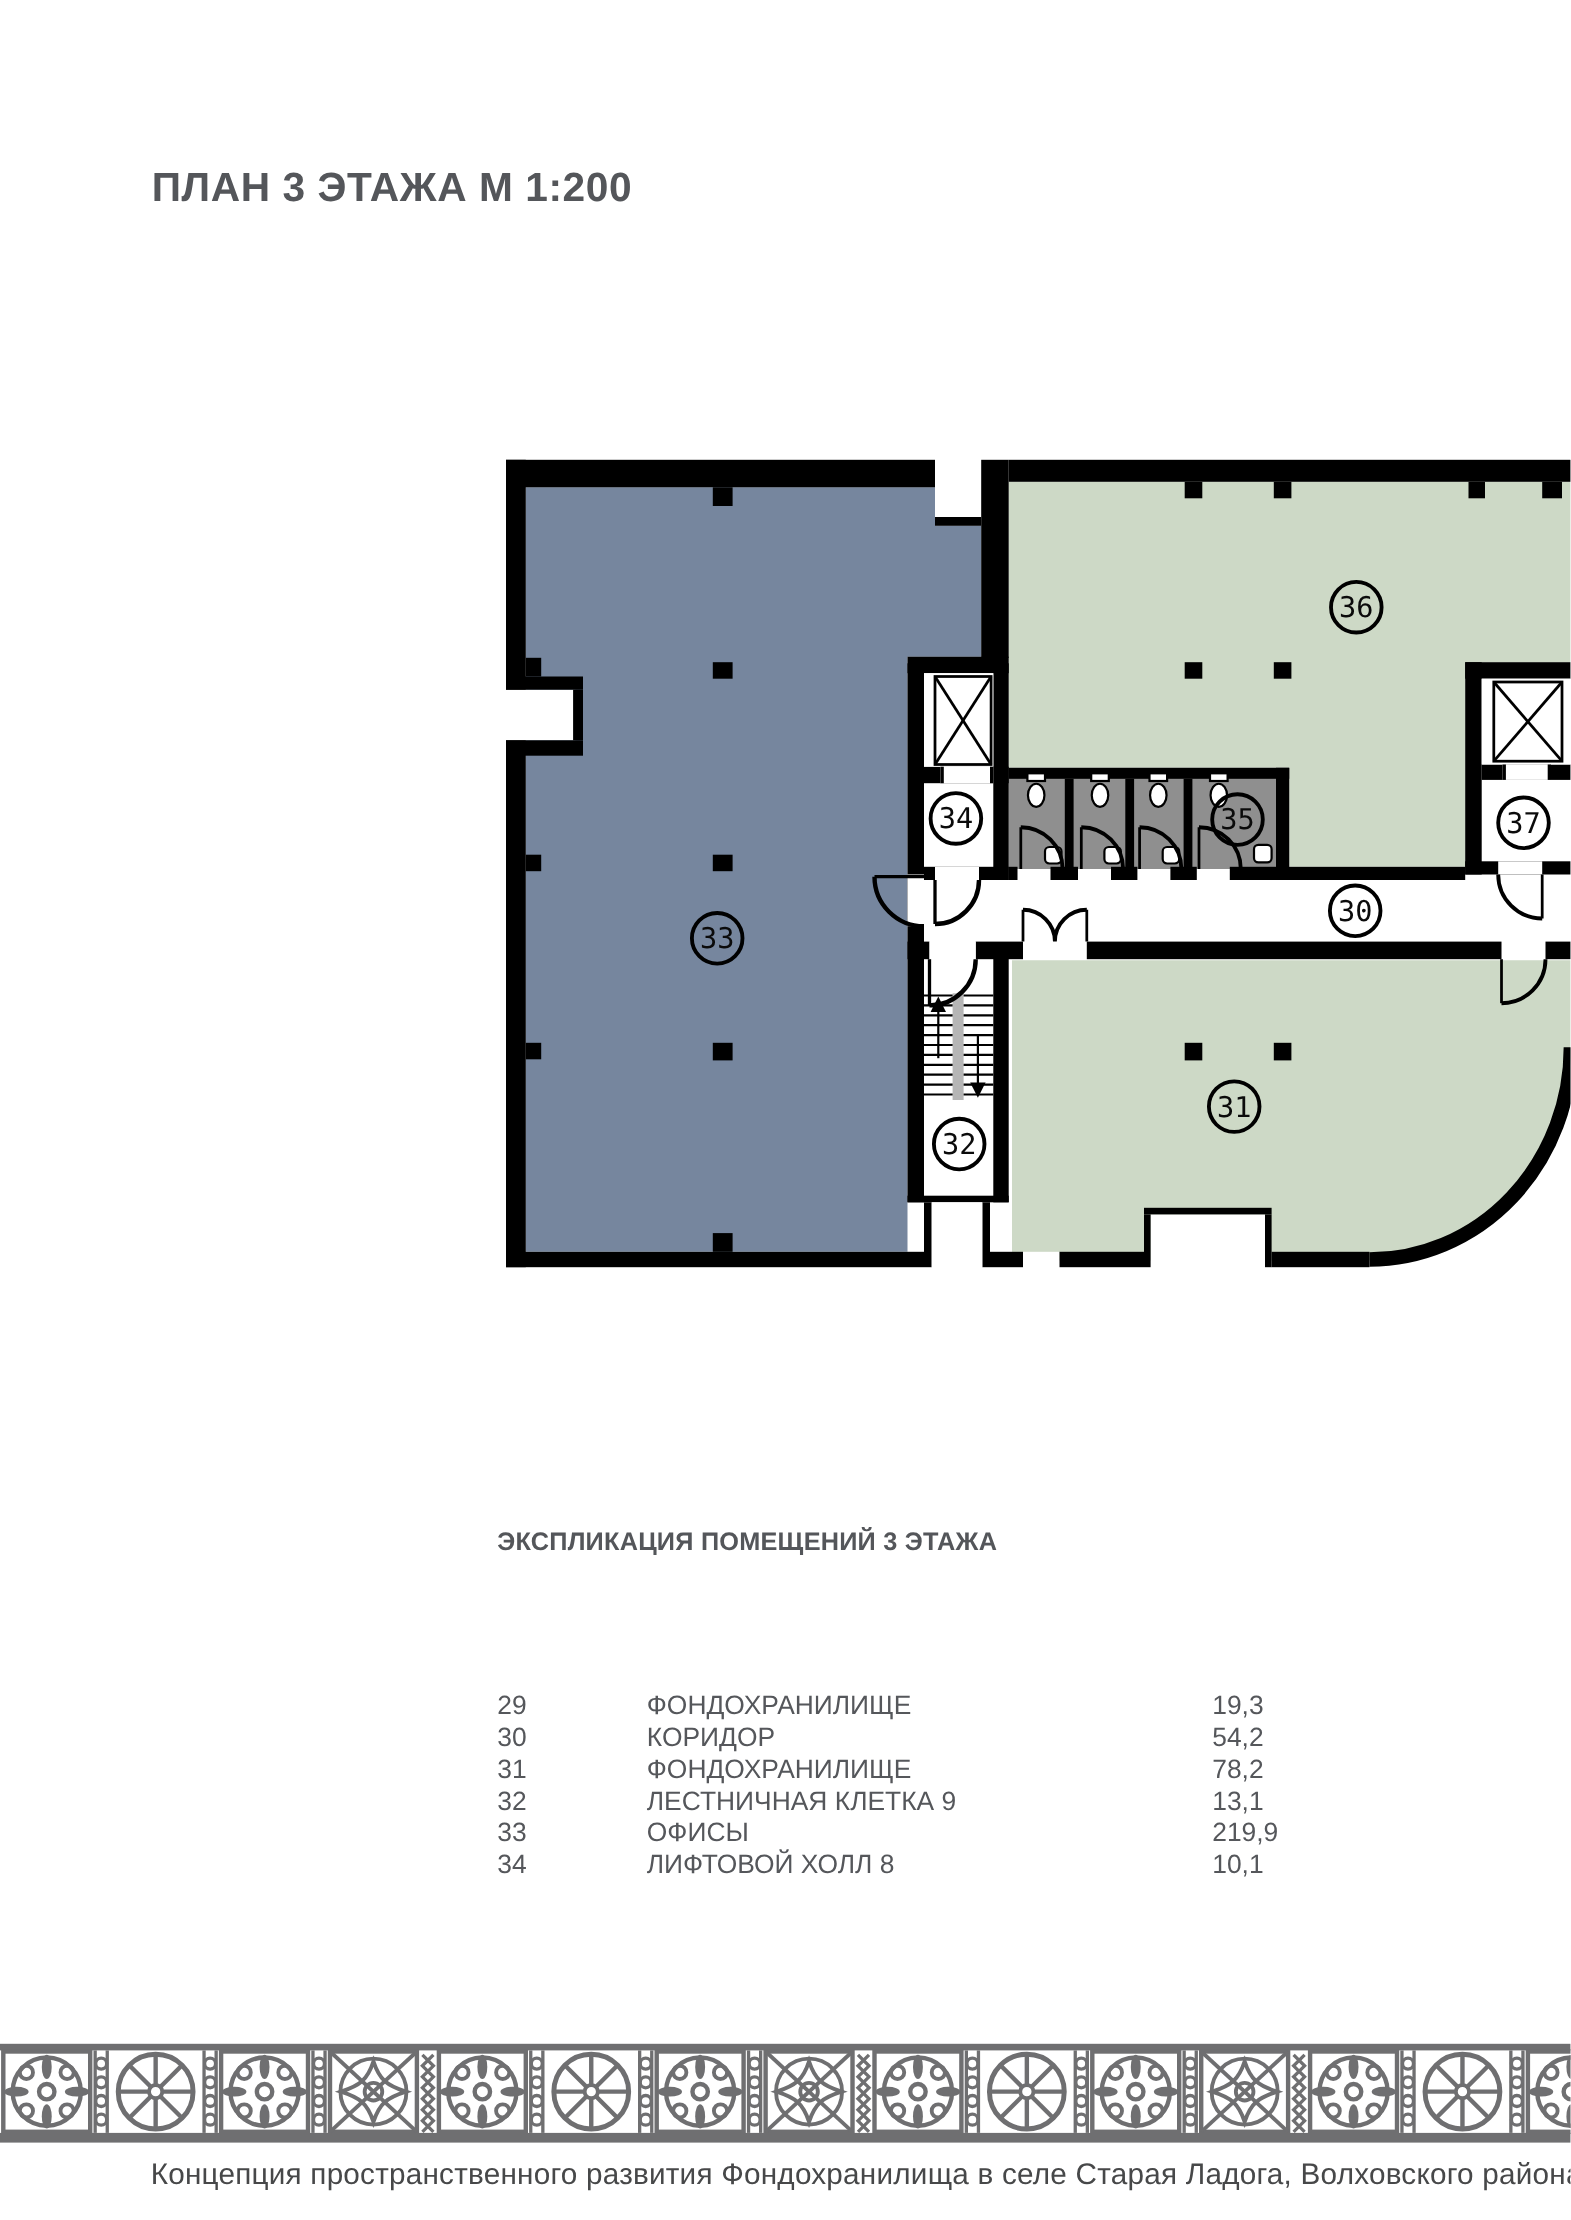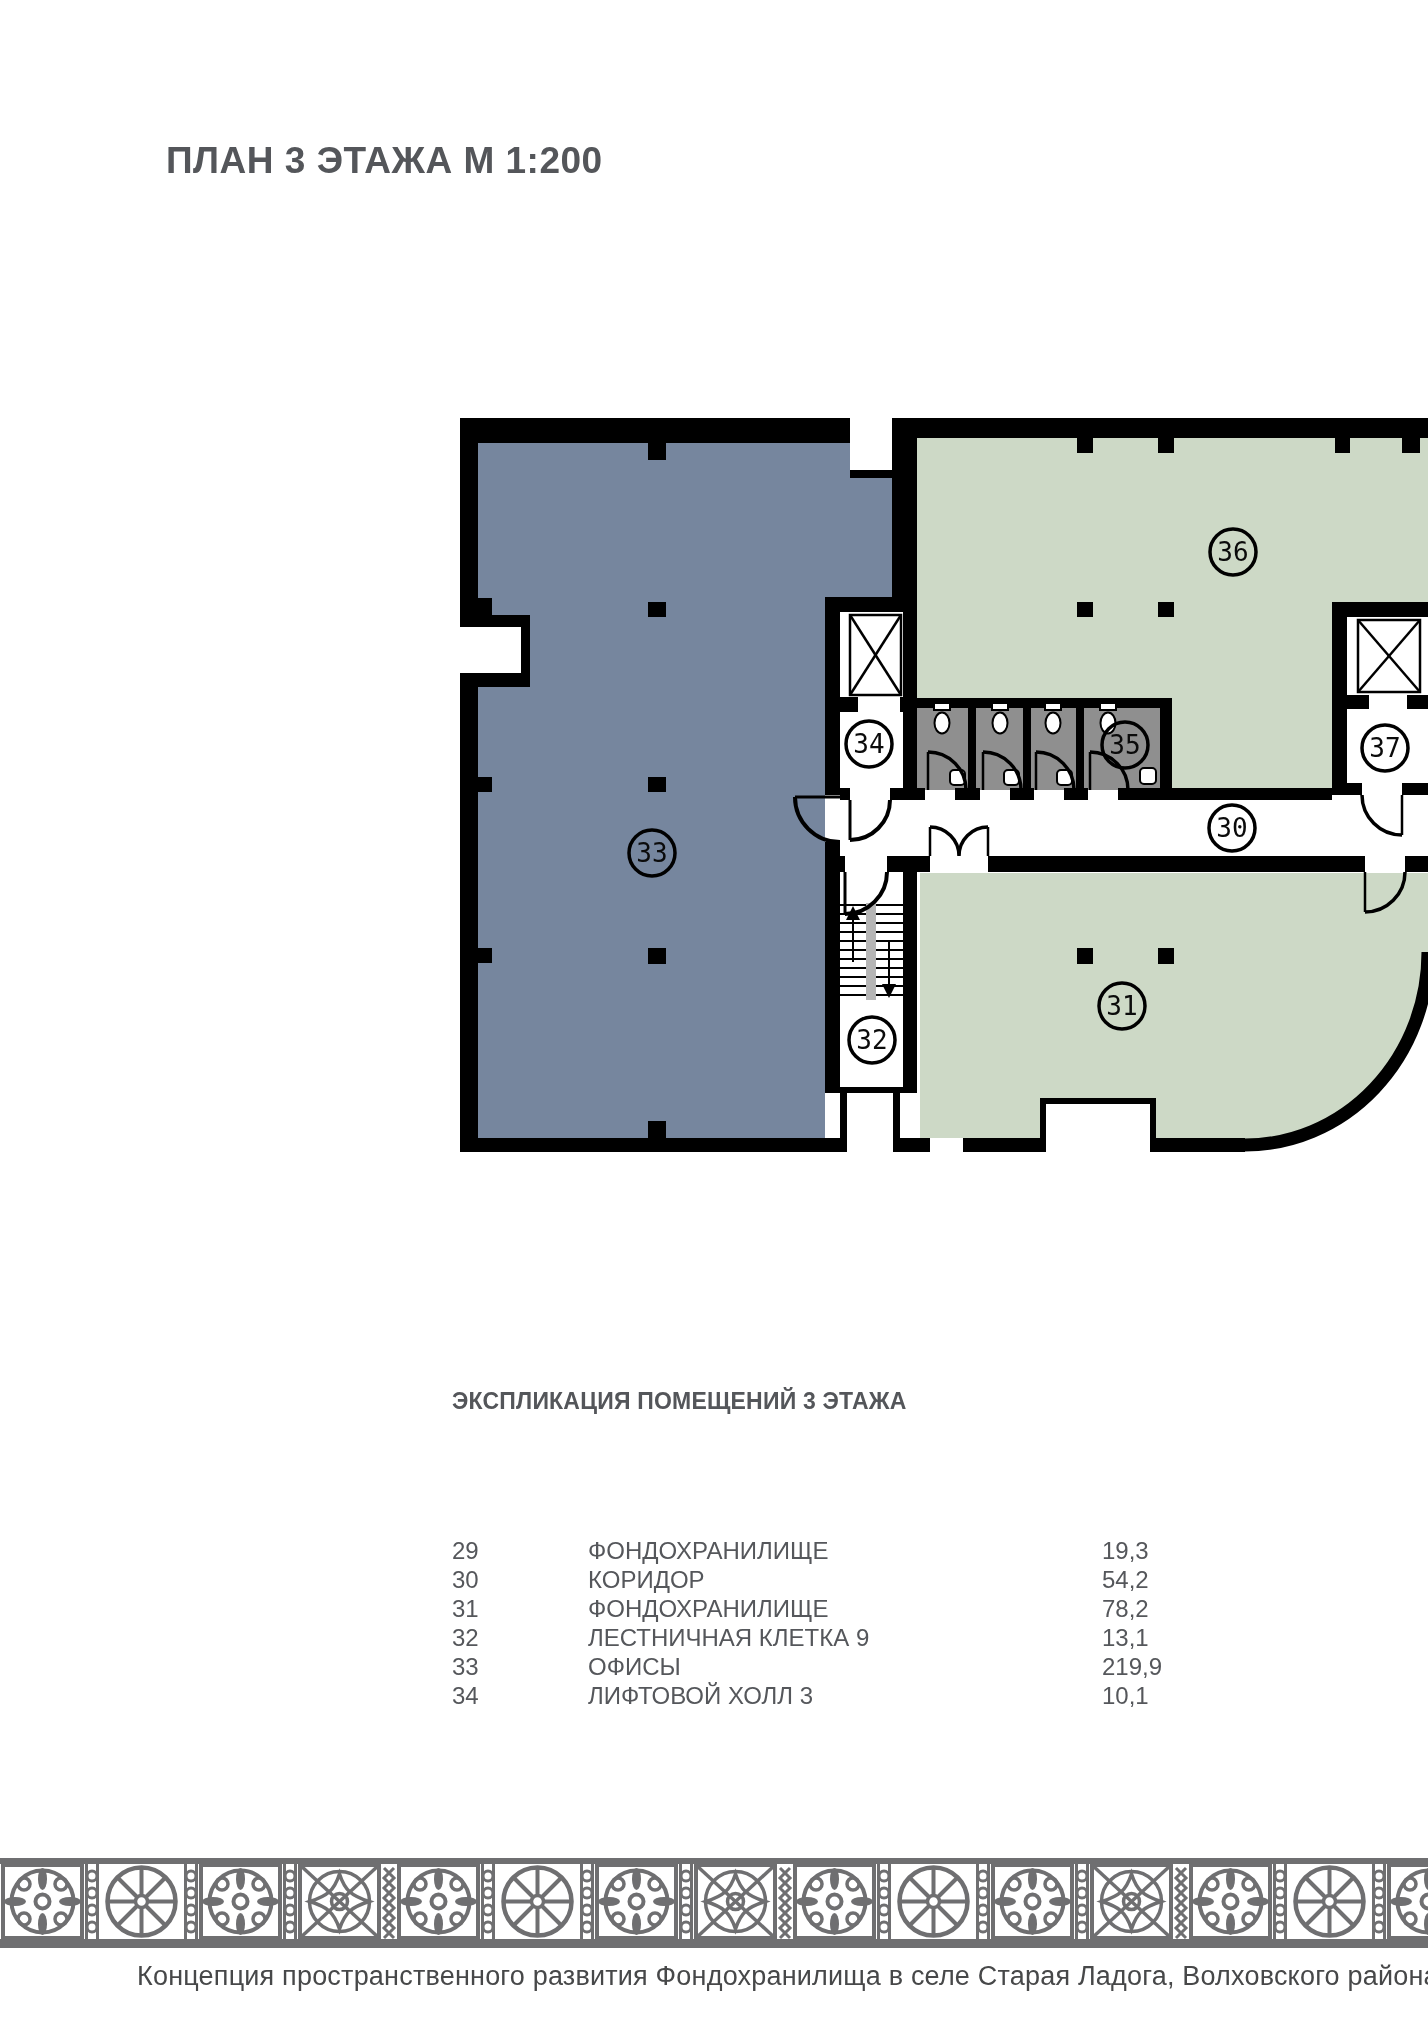--- a/index.html
+++ b/index.html
@@ -1,19 +1,19 @@
 <!DOCTYPE html>
 <html><head>
 <meta charset="utf-8">
 <style>
   html,body{margin:0;padding:0;background:#ffffff;}
   #page{position:relative;width:1428px;height:2018px;background:#ffffff;overflow:hidden;
         font-family:"Liberation Sans", sans-serif;}
   .abs{position:absolute;}
-  #page-title{left:138px;top:140px;font-size:37px;font-weight:bold;color:#54565a;letter-spacing:.5px;margin-left:28px;}
+  #page-title{left:138px;top:150px;font-size:37px;font-weight:bold;color:#54565a;letter-spacing:.5px;}
   #expl-heading{left:452px;top:1388px;font-size:23px;font-weight:bold;color:#54565a;letter-spacing:.2px;}
   #expl-table{left:452px;top:1536px;width:780px;color:#55575b;font-size:24px;}
   .expl-row{display:flex;height:29px;line-height:29px;}
   .expl-num{width:136px;}
   .expl-name{width:514px;}
   .expl-area{width:120px;}
   #footer-caption{left:137px;top:1961px;width:1291px;font-size:27px;color:#474849;
                   white-space:nowrap;overflow:hidden;letter-spacing:.2px;}
   svg text.rmlbl{font-family:"DejaVu Sans Mono", monospace;font-size:26px;fill:#0b0b0b;}
 </style>
@@ -253,21 +253,21 @@
       <span class="expl-name">ЛЕСТНИЧНАЯ КЛЕТКА 9</span>
       <span class="expl-area">13,1</span>
     </div>
     <div class="expl-row">
       <span class="expl-num">33</span>
       <span class="expl-name">ОФИСЫ</span>
       <span class="expl-area">219,9</span>
     </div>
     <div class="expl-row">
       <span class="expl-num">34</span>
-      <span class="expl-name">ЛИФТОВОЙ ХОЛЛ 3</span>
+      <span class="expl-name">ЛИФТОВОЙ ХОЛЛ 8</span>
       <span class="expl-area">10,1</span>
     </div>
   </div>
 
   <svg class="abs" style="left:0;top:1856px" width="1428" height="92" viewBox="0 0 1428 92">
     <defs>
       <g id="tileR" stroke="#6F6F71" fill="none">
         <rect x="3" y="1" width="79" height="73" stroke-width="4"></rect>
         <circle cx="42.5" cy="37.5" r="31" stroke-width="4"></circle>
         <circle cx="42.5" cy="37.5" r="7" stroke-width="4"></circle>

